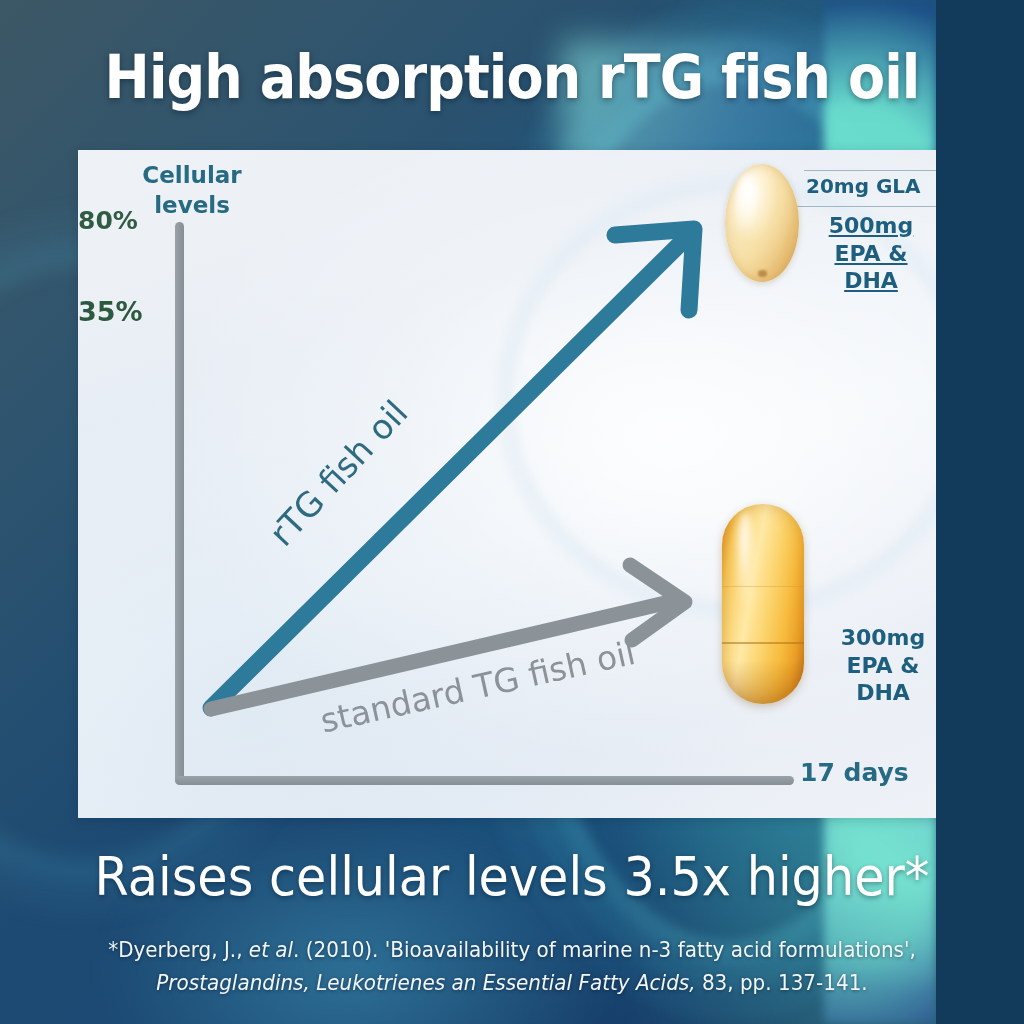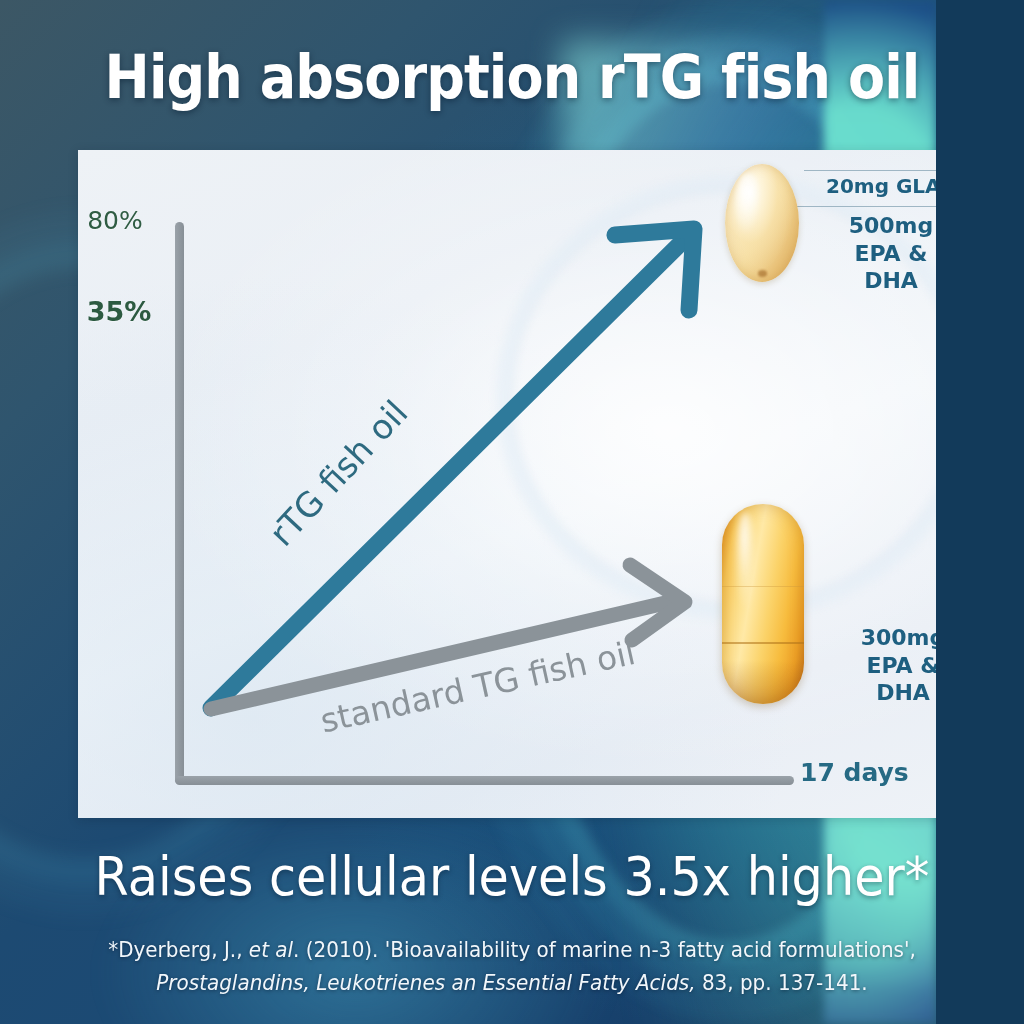--- a/index.html
+++ b/index.html
@@ -152,22 +152,22 @@
     position:absolute;left:14%;top:8%;width:34%;height:52%;
     border-radius:50%;
     background:radial-gradient(ellipse at 40% 30%, rgba(255,255,255,.9) 0%, rgba(255,255,255,0) 70%);
     filter:blur(2px);
   }
   .pill-small .dot{
     position:absolute;left:44%;bottom:4%;width:13%;height:6%;
     border-radius:50%;background:rgba(150,90,25,.55);filter:blur(1px);
   }
   .pct-small{
-    position:absolute;left:0;top:56px;width:74px;text-align:center;
-    font-size:25px;font-weight:400;color:#2f5c43;
+    position:absolute;left:0;top:56px;width:74px;
+    font-size:25px;font-weight:700;color:#2f5c43;
     font-family:"DejaVu Sans","Liberation Sans",sans-serif;
     text-shadow:0 1px 0 rgba(255,255,255,.45);
   }
 
   .pill-large{
     position:absolute;left:644px;top:354px;width:82px;height:200px;
     border-radius:41px;
     background:
       linear-gradient(100deg,
         #c8721d 0%, #e9a02c 5%, #f9c95a 14%,
@@ -188,34 +188,34 @@
   }
   .pill-large .capline2{
     position:absolute;left:0;top:82px;width:100%;height:1px;
     background:rgba(200,150,60,.35);
   }
   .pill-large .bottomshade{
     position:absolute;left:0;bottom:0;width:100%;height:22%;
     background:linear-gradient(180deg, rgba(180,100,20,0) 0%, rgba(150,80,15,.35) 100%);
   }
   .pct-large{
-    position:absolute;left:0;top:146px;width:82px;text-align:center;
+    position:absolute;left:0;top:146px;width:82px;text-align:left;
     font-size:27px;font-weight:700;color:#2c5a41;
     font-family:"DejaVu Sans","Liberation Sans",sans-serif;
     text-shadow:0 1px 0 rgba(255,255,255,.35);
   }
 
   
   .callout{
     position:absolute;
     font-family:"DejaVu Sans","Liberation Sans",sans-serif;
-    font-weight:700;color:#1e5f80;line-height:1.25;margin-left:20px;
+    font-weight:700;color:#1e5f80;line-height:1.25;
   }
   .co-gla{left:728px;top:24px;font-size:20px;}
-  .co-epa-top{left:728px;top:62px;font-size:22px;width:130px;text-align:center;}
+  .co-epa-top{left:728px;top:62px;font-size:22px;width:130px;text-align:center;text-decoration:underline;}
   .co-epa-bot{left:740px;top:474px;font-size:22px;width:130px;text-align:center;}
   .rule{position:absolute;height:1px;background:#9fb6c4;}
   .rule-a{left:726px;top:20px;width:142px;}
   .rule-b{left:708px;top:56px;width:160px;}
 
   
   .tagline{
     position:absolute;left:0;top:846px;width:1024px;text-align:center;
     font-family:"DejaVu Sans","Liberation Sans",sans-serif;
     font-weight:400;font-size:53px;color:#ffffff;
@@ -260,20 +260,21 @@
       <g stroke="#2e7a9b" stroke-width="17" stroke-linecap="round" fill="none">
         <line x1="133" y1="558" x2="612" y2="84"></line>
         <polyline points="537,85 616,79 611,160" stroke-linejoin="round"></polyline>
       </g>
       <g stroke="#8b9399" stroke-width="15" stroke-linecap="round" fill="none">
         <line x1="133" y1="559" x2="600" y2="450"></line>
         <polyline points="552,415 607,452 554,490" stroke-linejoin="round"></polyline>
       </g>
     </svg>
 
+    <div class="axis-label lbl-cellular">Cellular levels</div>
     <div class="axis-label lbl-days">17 days</div>
 
     <div class="arrow-text lbl-rtg">rTG fish oil</div>
     <div class="arrow-text lbl-std">standard TG fish oil</div>
 
     <div class="rule rule-a"></div>
     <div class="rule rule-b"></div>
 
     <div class="pill-small">
       <div class="gloss"></div>

